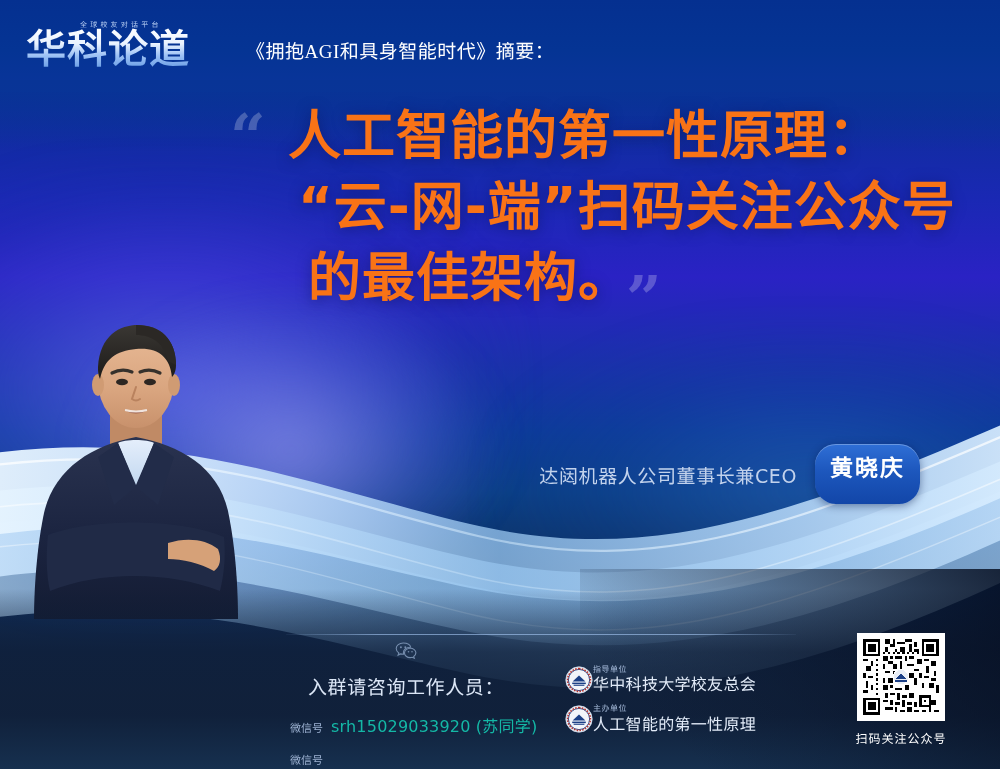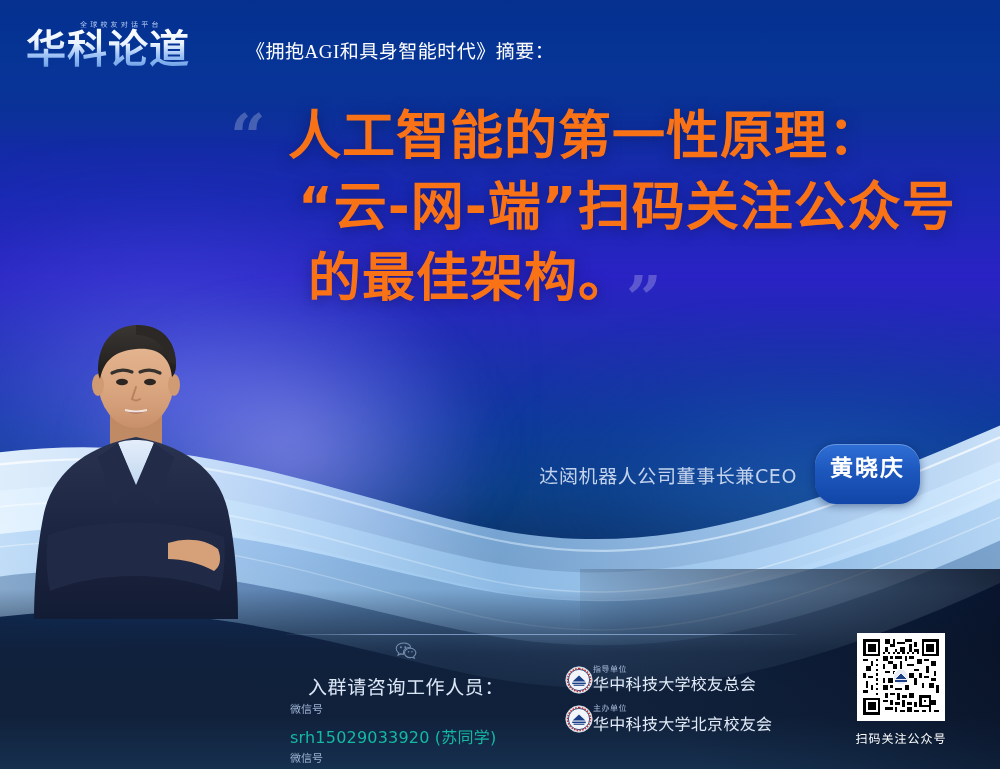--- a/index.html
+++ b/index.html
@@ -176,21 +176,21 @@
 
   .contact{ position:absolute; left:256px; top:642px; width:300px; }
   .contact-head{ display:flex; align-items:center; gap:12px;flex-direction:column; }
   .wechat-icon{ width:22px; height:18px; flex:0 0 auto; opacity:0.62; }
   .contact-title{
     font-size:19px; color:#dbe6f6; letter-spacing:0.6px; white-space:nowrap;
     font-family:"DejaVu Sans","Liberation Sans",sans-serif;
   }
   .wx-row{
     display:flex; align-items:baseline; gap:8px;
-    margin-top:1px; padding-left:34px; white-space:nowrap;flex-direction:column;
+    margin-top:14px; padding-left:34px; white-space:nowrap;
   }
   .wx-label{
     font-size:11px; color:#9db2d2;
     font-family:"DejaVu Sans","Liberation Sans",sans-serif;
   }
   .wx-value{
     font-size:16px; color:#14b8a6; letter-spacing:0.2px;
     font-family:"DejaVu Sans","Liberation Sans",sans-serif;
   }
 
@@ -405,21 +405,21 @@
           <circle cx="14" cy="14" r="13.2" fill="#f2f5fa" stroke="#c8d6e8" stroke-width="0.8"></circle>
           <circle cx="14" cy="14" r="10.6" fill="none" stroke="#1b3f86" stroke-width="0.9"></circle>
           <path d="M14 2.6 a11.4 11.4 0 0 1 0 22.8 a11.4 11.4 0 0 1 0 -22.8" fill="none" stroke="#b3342f" stroke-width="1.6" stroke-dasharray="1.6 1.2"></path>
           <path d="M7.6 15.6 L14 9.4 L20.4 15.6 Z" fill="#1b3f86"></path>
           <rect x="7.2" y="16.6" width="13.6" height="1.5" fill="#1b3f86"></rect>
           <rect x="8.6" y="18.7" width="10.8" height="1.1" fill="#1b3f86"></rect>
         </svg>
       </span>
       <span class="org-text">
         <span class="org-kicker">主办单位</span>
-        <span class="org-name">华中科技大学北京校友会</span>
+        <span class="org-name">人工智能的第一性原理</span>
       </span>
     </div>
   </div>
 
   <div class="qr-block">
     <div class="qr-img">
       <svg width="80" height="80" viewBox="0 0 33 33" shape-rendering="crispEdges" xmlns="http://www.w3.org/2000/svg">
         <rect width="33" height="33" fill="#ffffff"></rect>
         <g fill="#000000">
 

